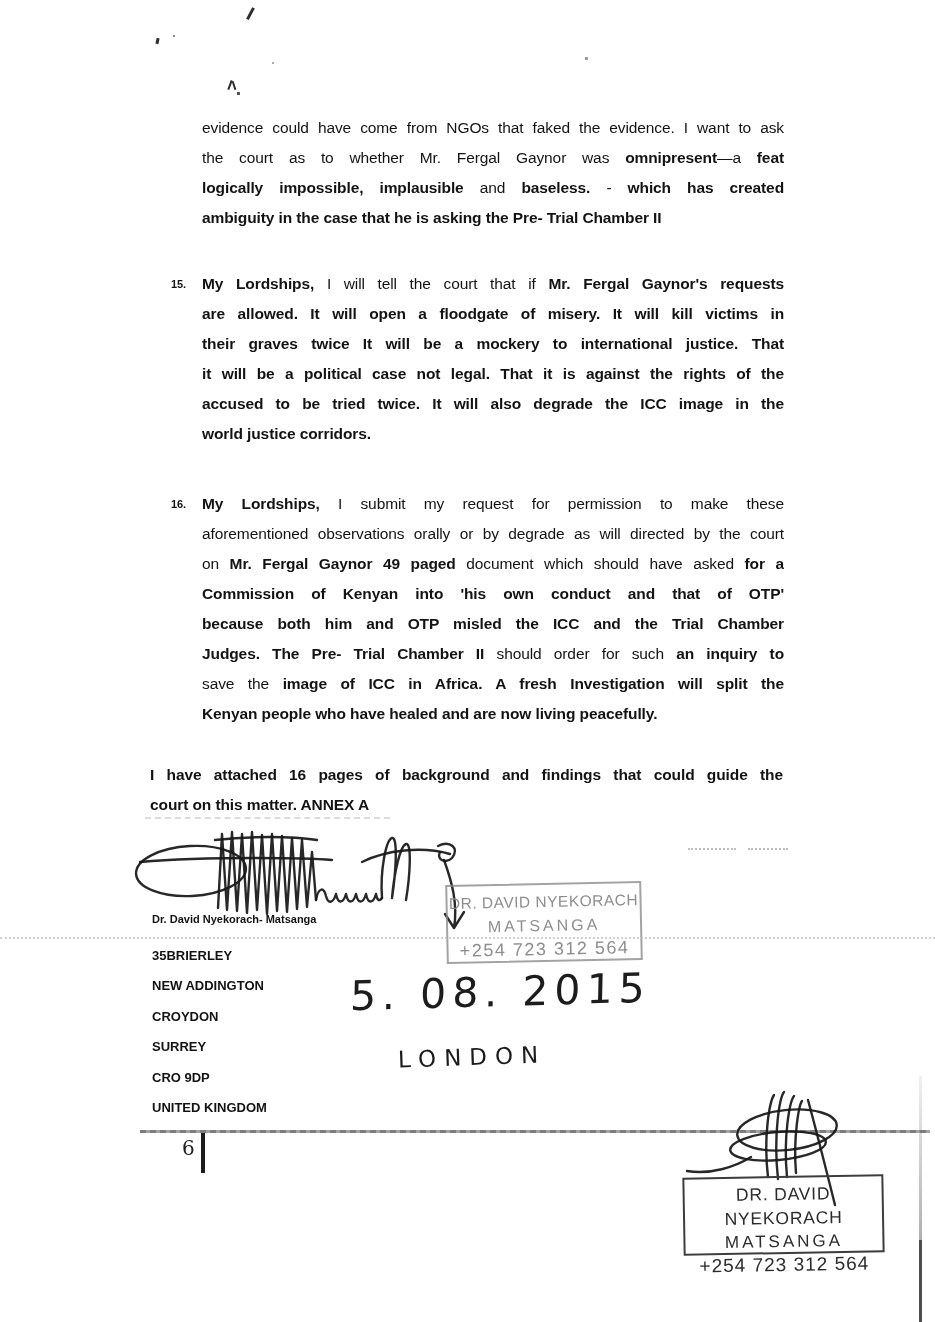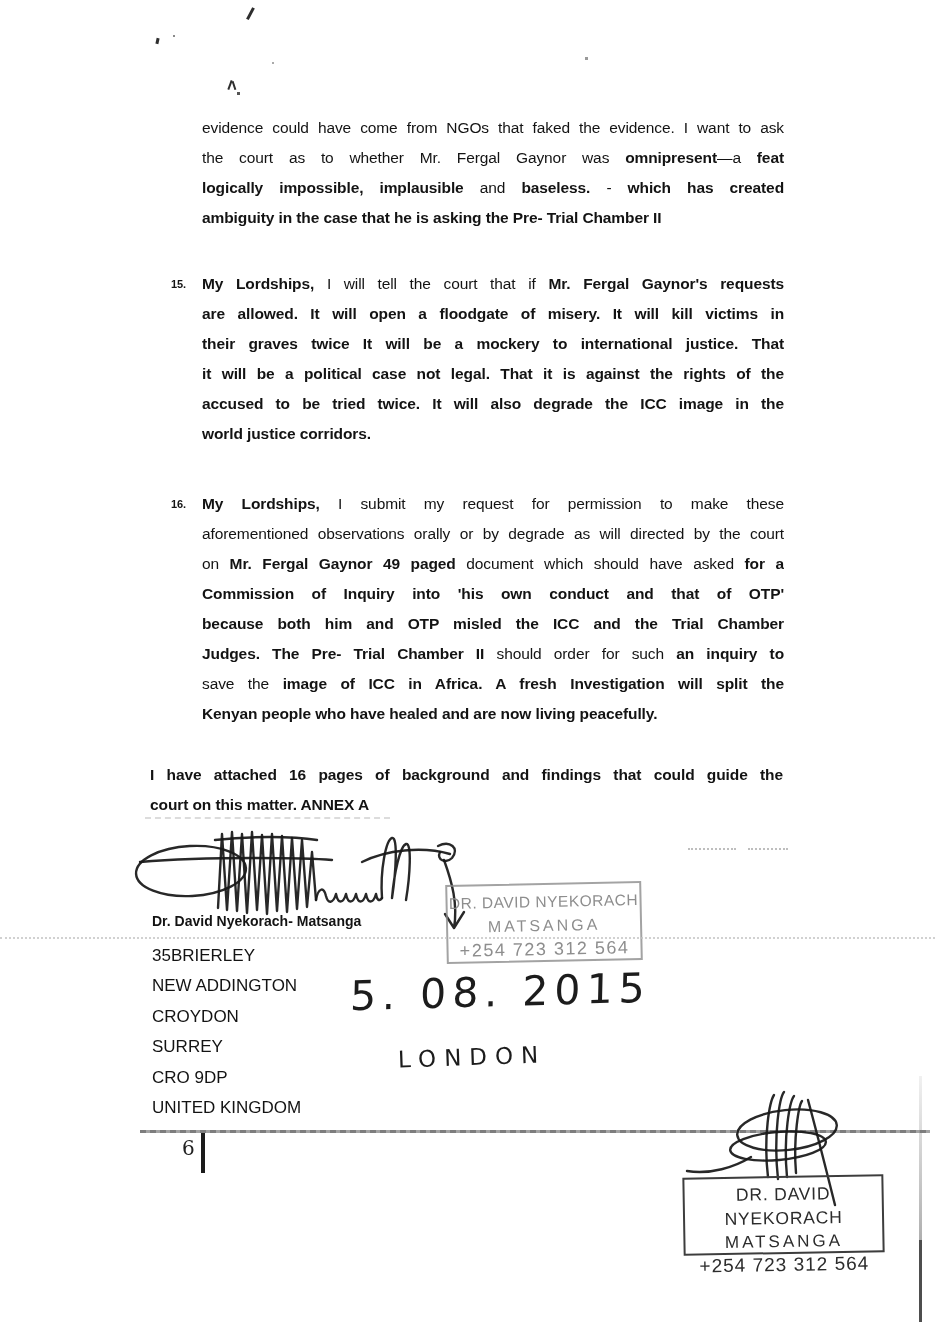--- a/index.html
+++ b/index.html
@@ -8,22 +8,22 @@
     background:#ffffff;overflow:hidden;
     font-family:"Liberation Sans",sans-serif;color:#131313;
   }
   
   .para{position:absolute;font-size:15.5px;letter-spacing:-0.1px;}
   .jline{height:30px;line-height:30px;text-align:justify;text-align-last:justify;overflow:hidden;}
   .jline.jlast{text-align-last:left;}
   .b{font-weight:700;}
   .pnum{position:absolute;left:-31px;top:0;font-weight:700;font-size:11px;line-height:30px;}
   
-  .name-line{position:absolute;left:152px;top:913px;font-weight:700;font-size:14px;}
-  .address{position:absolute;left:152px;top:941px;font-weight:400;font-size:17px;}
+  .name-line{position:absolute;left:152px;top:913px;font-weight:700;font-size:11px;}
+  .address{position:absolute;left:152px;top:941px;font-weight:700;font-size:13px;}
   .address div{height:30.4px;line-height:30.4px;}
   
   .hand-date{
     position:absolute;left:350px;top:968px;font-size:41px;letter-spacing:6px;
     font-family:"DejaVu Sans",sans-serif;transform:rotate(-1.6deg) skewX(-3deg);color:#1c1c1c;
   }
   .hand-place{
     position:absolute;left:398px;top:1044px;font-size:23px;letter-spacing:8px;
     font-family:"DejaVu Sans",sans-serif;transform:rotate(-2deg);color:#1c1c1c;
   }
@@ -93,21 +93,21 @@
         <div class="jline jlast"><span class="b">world justice corridors.</span></div>
       </div>
   </section>
 
   <section class="para" style="left:202px;top:489px;width:582px;">
     <span class="pnum">16.</span>
     <div>
         <div class="jline"><span class="b">My Lordships,</span><span> I submit my request for permission to make these</span></div>
         <div class="jline"><span>aforementioned observations orally or by degrade as will directed by the court</span></div>
         <div class="jline"><span>on </span><span class="b">Mr. Fergal Gaynor 49 paged</span><span> document which should have asked </span><span class="b">for a</span></div>
-        <div class="jline"><span class="b">Commission of Inquiry into 'his own conduct and that of OTP'</span></div>
+        <div class="jline"><span class="b">Commission of Kenyan into 'his own conduct and that of OTP'</span></div>
         <div class="jline"><span class="b">because both him and OTP misled the ICC and the Trial Chamber</span></div>
         <div class="jline"><span class="b">Judges. The Pre- Trial Chamber II</span><span> should order for such </span><span class="b">an inquiry to</span></div>
         <div class="jline"><span>save the </span><span class="b">image of ICC in Africa. A fresh Investigation will split the</span></div>
         <div class="jline jlast"><span class="b">Kenyan people who have healed and are now living peacefully.</span></div>
       </div>
   </section>
 
   <section class="para" style="left:150px;top:760px;width:633px;">
       <div class="jline"><span class="b">I have attached 16 pages of background and findings that could guide the</span></div>
       <div class="jline jlast"><span class="b">court on this matter. ANNEX A</span></div>

